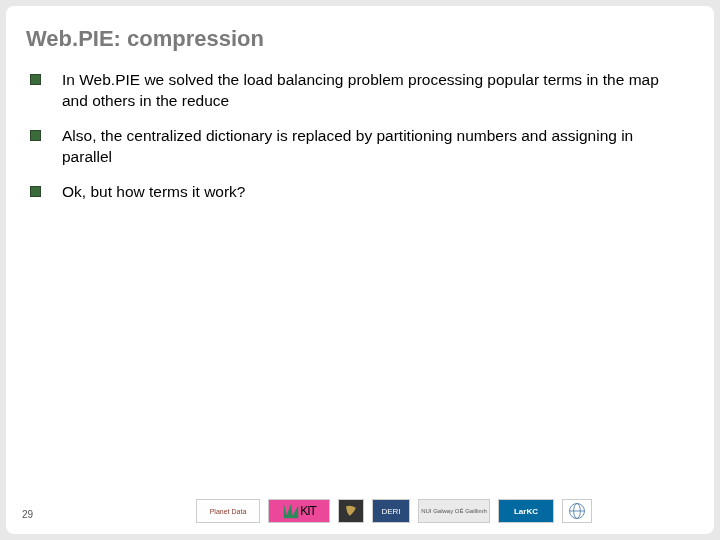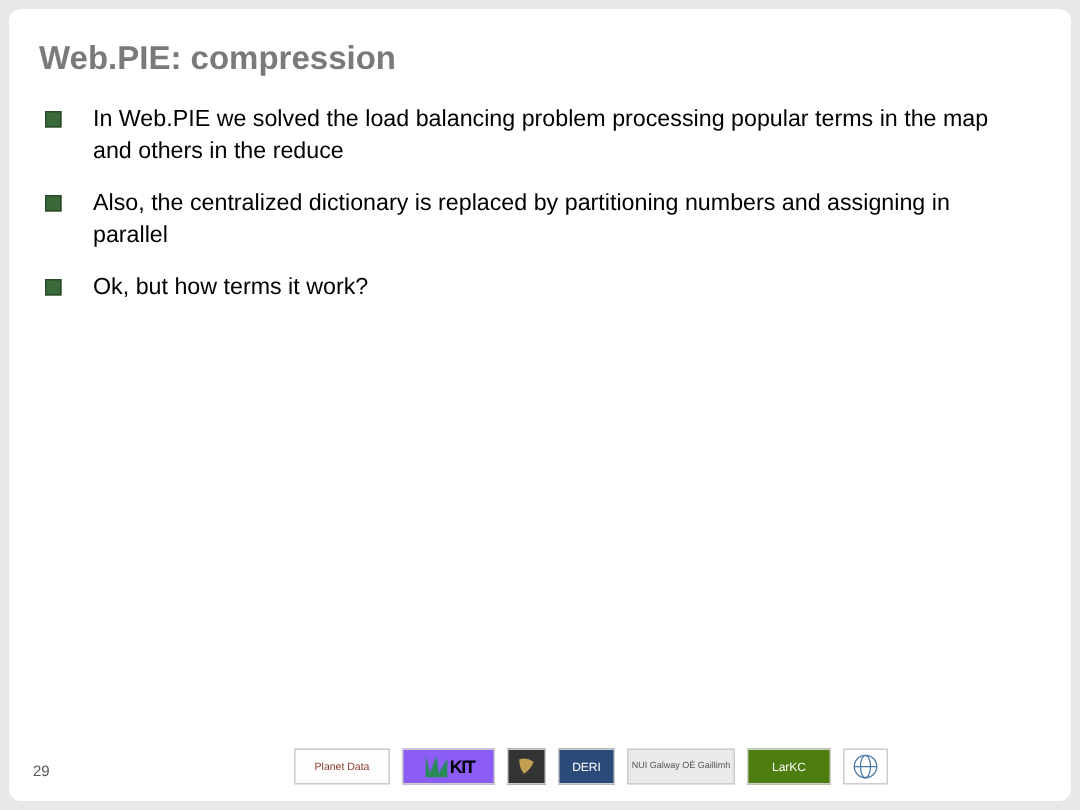--- a/index.html
+++ b/index.html
@@ -71,26 +71,26 @@
     align-items: center;
     justify-content: center;
     font-size: 7px;
     color: #333;
     border: 1px solid #ccc;
     background: #f5f5f5;
     padding: 2px 4px;
     white-space: nowrap;
   }
   .logo-planetdata { width: 64px; background: #fefefe; color: #8a3a2a; }
-  .logo-kit { width: 62px; font-weight: bold; font-size: 12px; color: #000; background: #8b5cf6; letter-spacing: -1px; }
+  .logo-kit { width: 62px; font-weight: normal; font-size: 12px; color: #000; background: #ec4899; letter-spacing: -1px; }
   .logo-kit svg { width: 18px; height: 18px; }
   .logo-vu { width: 26px; background: #333; }
   .logo-deri { width: 38px; background: #2a4a7a; color: #fff; font-weight: normal; font-size: 8px; }
   .logo-nuig { width: 72px; background: #eaeaea; font-size: 6px; line-height: 1; color: #555; }
-  .logo-larkc { width: 56px; background: #4d7c0f; color: #fff; font-weight: normal; font-size: 8px; }
+  .logo-larkc { width: 56px; background: #0369a1; color: #fff; font-weight: bold; font-size: 8px; }
   .logo-okkam { width: 30px; background: #fff; }
 </style>
 </head>
 <body>
 
 <div class="slide">
   <h1 class="title">Web.PIE: compression</h1>
 
   <ul class="bullet-list">
     <li class="bullet-item">

